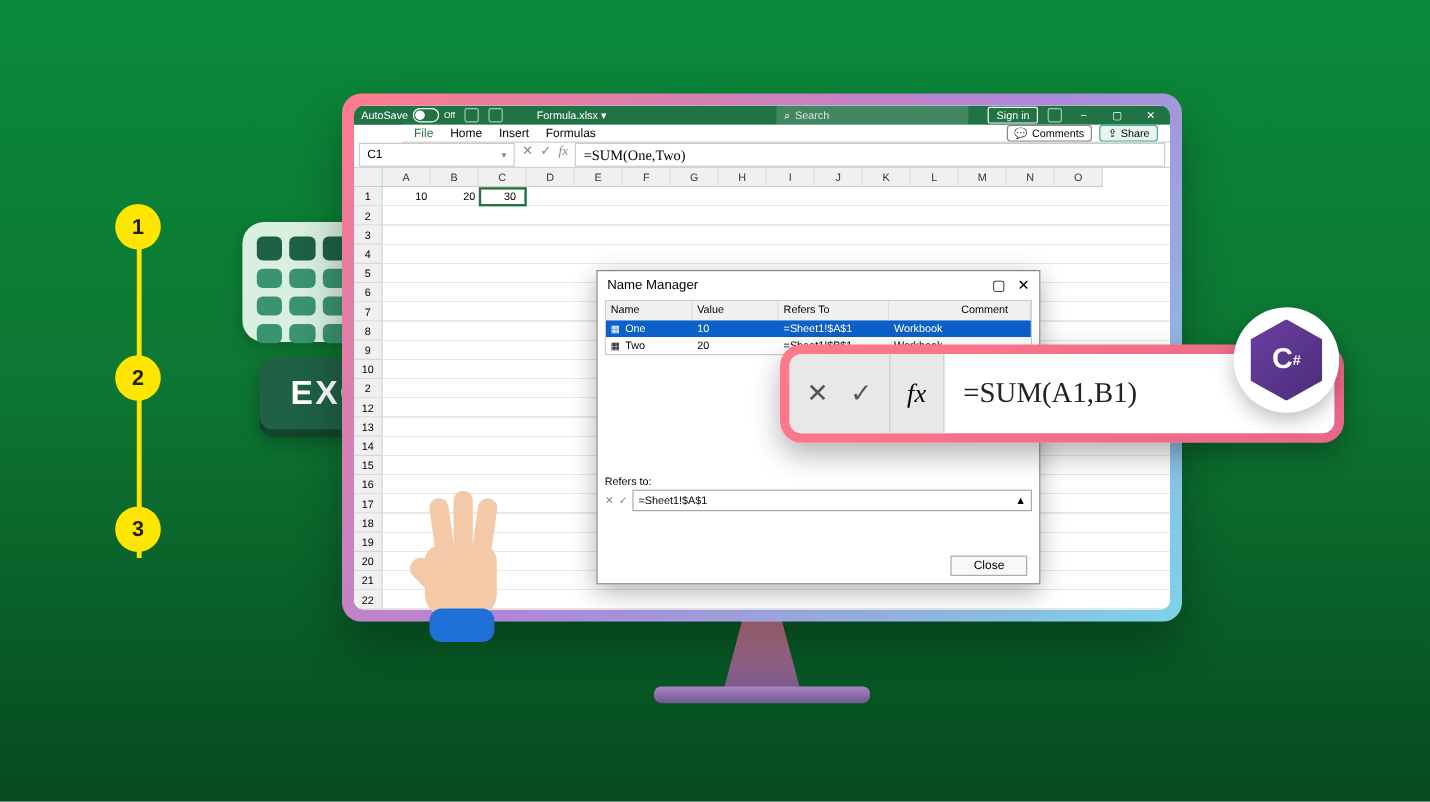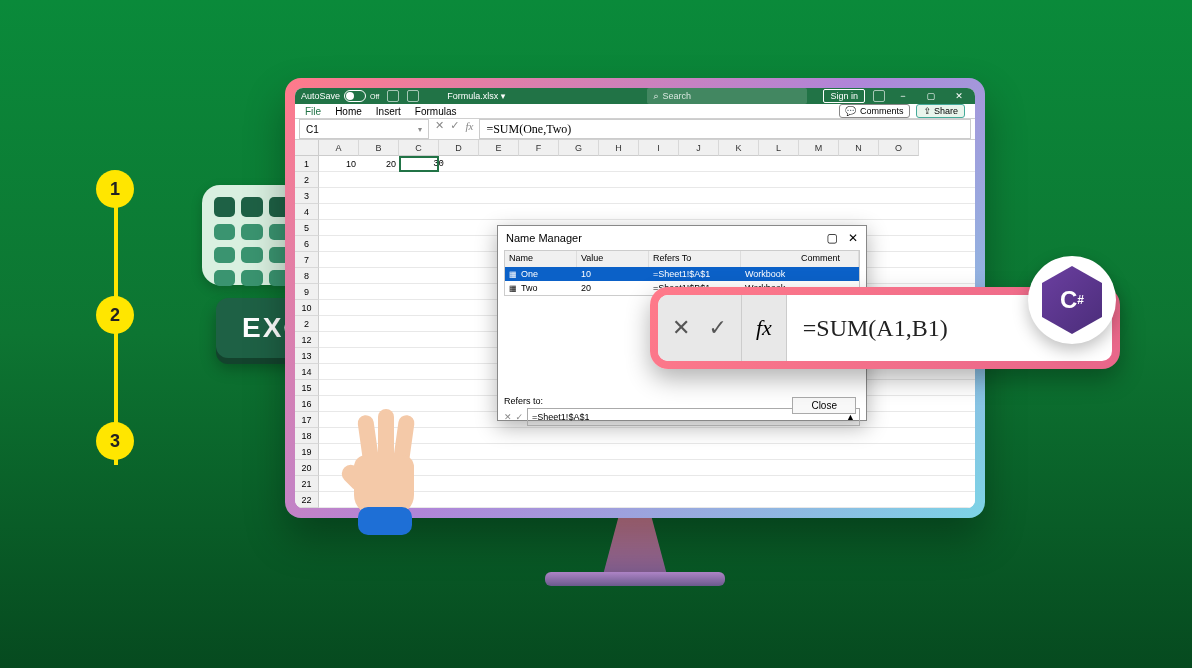--- a/index.html
+++ b/index.html
@@ -72,21 +72,21 @@
   display: flex; align-items: center; padding: 0 6px; gap: 8px;
   color: #fff; font-size: 9px;
 }
 .autosave { display: flex; align-items: center; gap: 4px; }
 .toggle { width: 22px; height: 12px; border: 1px solid #fff; border-radius: 6px; position: relative; }
 .toggle::after { content: ''; position: absolute; left: 1px; top: 1px; width: 8px; height: 8px; background: #fff; border-radius: 50%; }
 .tb-icon { width: 12px; height: 12px; border: 1px solid rgba(255,255,255,0.6); border-radius: 2px; }
 .search-box { flex: 0 0 160px; height: 16px; background: rgba(255,255,255,0.15); border-radius: 2px; display: flex; align-items: center; padding: 0 6px; gap: 4px; margin-left: auto; margin-right: 8px; }
 .signin { border: 1px solid #fff; padding: 1px 6px; border-radius: 2px; }
 .win-btn { width: 20px; text-align: center; cursor: pointer; }
-.ribbon { background: #fff; height: 22px; display: flex; align-items: center; gap: 14px; padding: 0 10px; border-bottom: 1px solid #d0d0d0; font-size: 10px; }
+.ribbon { background: #fff; height: 22px; display: flex; align-items: center; gap: 14px; padding: 0 10px; border-bottom: 1px solid #d0d0d0; font-size: 10px; margin-left: 40px; }
 .ribbon .file-tab { color: #217346; }
 .ribbon-right { margin-left: auto; display: flex; gap: 6px; }
 .pill { border: 1px solid #888; border-radius: 3px; padding: 1px 6px; font-size: 9px; display: flex; gap: 3px; align-items: center; }
 .formula-bar { height: 28px; display: flex; align-items: flex-start; border-bottom: 1px solid #d0d0d0; }
 .name-box { width: 130px; border: 1px solid #ccc; height: 20px; margin-left: 4px; display: flex; align-items: center; padding: 0 6px; font-size: 10px; justify-content: space-between; }
 .name-box::after { content: '▾'; font-size: 8px; color: #888; }
 .fx-controls { display: flex; gap: 6px; padding: 0 6px; color: #888; font-size: 11px; align-items: center; }
 .fx-controls span { cursor: pointer; }
 .formula-input { flex: 1; border: 1px solid #ccc; height: 20px; display: flex; align-items: center; padding: 0 6px; font-family: 'Times New Roman', serif; font-size: 12px; margin-right: 4px; }
 .col-headers { display: flex; font-size: 9px; color: #333; }
@@ -95,21 +95,21 @@
 .sheet-body { display: flex; flex: 1; }
 .row-headers { display: flex; flex-direction: column; }
 .row-headers .rh { width: 24px; height: 16px; border-right: 1px solid #ccc; border-bottom: 1px solid #d8d8d8; background: #f0f0f0; text-align: center; line-height: 16px; font-size: 9px; }
 .cells { position: relative; flex: 1; background: repeating-linear-gradient(to bottom, #fff 0 16px, #fff 16px), repeating-linear-gradient(to right, transparent 0 39px, #e8e8e8 39px 40px); }
 .cells::before { content: ''; position: absolute; inset: 0; background: repeating-linear-gradient(to bottom, transparent 0 15px, #e8e8e8 15px 16px); }
 .cell-data { position: absolute; height: 16px; line-height: 16px; font-size: 9px; text-align: right; padding-right: 3px; }
 .cell-sel { position: absolute; border: 2px solid #217346; }
 
 .name-manager {
   position: absolute; left: 497px; top: 225px;
-  width: 370px; height: 196px;
+  width: 370px; height: 262px;
   background: #fff; border: 1px solid #888;
   box-shadow: 0 6px 20px rgba(0,0,0,0.3);
   font-size: 10px;
 }
 .nm-title { height: 24px; display: flex; align-items: center; padding: 0 8px; font-size: 11px; justify-content: space-between; }
 .nm-title-btns { display: flex; gap: 10px; font-size: 12px; }
 .nm-toolbar { height: 26px; display: flex; align-items: center; padding: 0 8px; gap: 8px; }
 .nm-btn { border: 1px solid #aaa; padding: 2px 16px; font-size: 10px; background: #f8f8f8; cursor: pointer; }
 .nm-filter { margin-left: auto; border: 1px solid #aaa; padding: 2px 10px; font-size: 10px; display: flex; gap: 3px; }
 .nm-table { border: 1px solid #ccc; margin: 0 6px; }
@@ -290,21 +290,21 @@
             <div class="rh">17</div>
             <div class="rh">18</div>
             <div class="rh">19</div>
             <div class="rh">20</div>
             <div class="rh">21</div>
             <div class="rh">22</div>
           </div>
         <div class="cells">
           <div class="cell-data" style="left:0;top:0;width:40px;">10</div>
           <div class="cell-data" style="left:40px;top:0;width:40px;">20</div>
-          <div class="cell-data" style="left:88px;top:0;width:40px;font-family:Liberation Mono, monospace;">30</div>
+          <div class="cell-data" style="left:74px;top:0;width:40px;">30</div>
           <div class="cell-sel" style="left:80px;top:0;width:40px;height:16px;"></div>
         </div>
       </div>
     </div>
 
   </div>
 </div>
 
 <div class="name-manager">
   <div class="nm-title">

